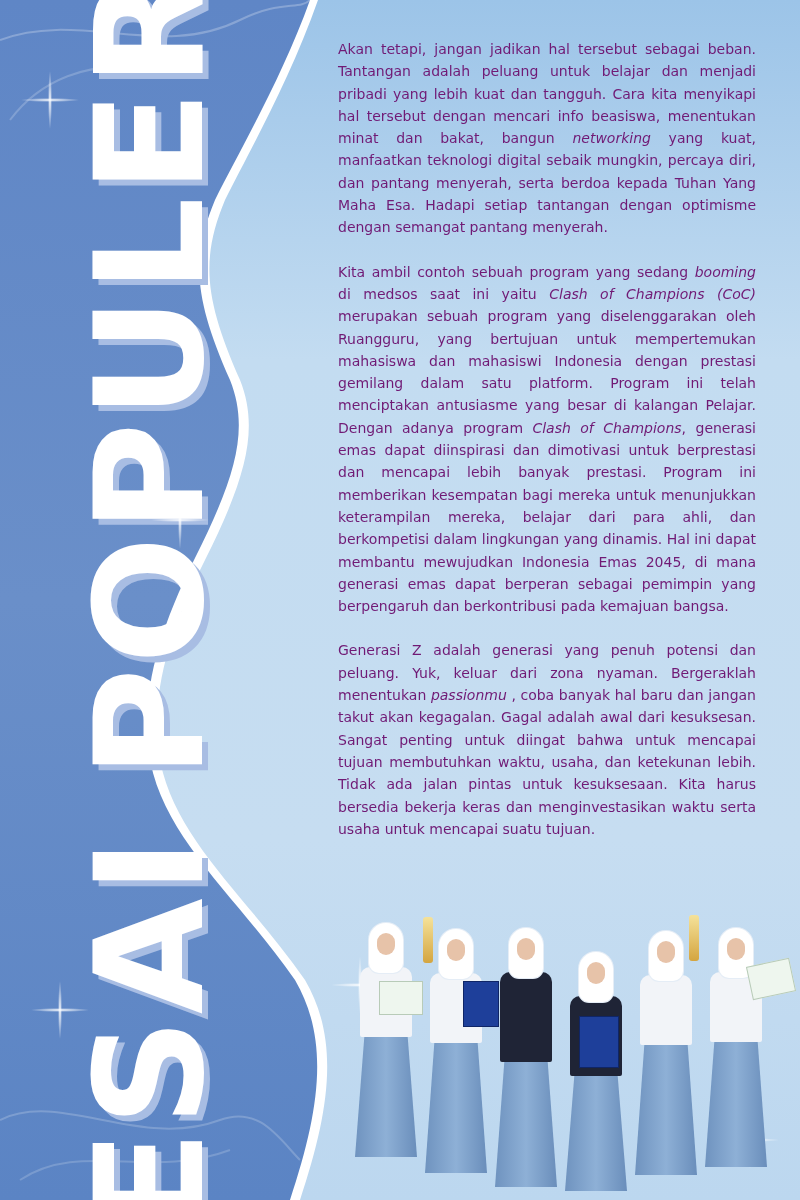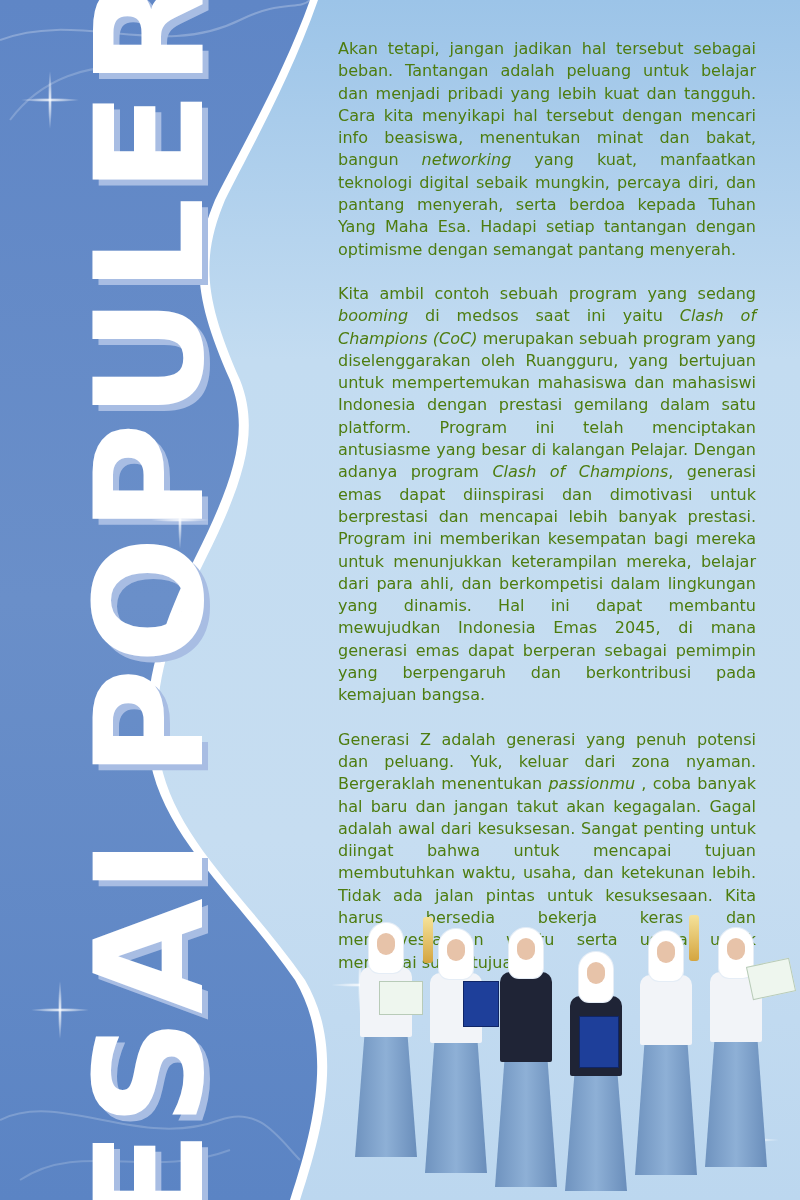--- a/index.html
+++ b/index.html
@@ -31,23 +31,23 @@
     }
     .sparkle::before, .sparkle::after {
       content: ""; position: absolute; left: 50%; top: 50%;
       background: radial-gradient(ellipse at center, rgba(255,255,255,1) 0%, rgba(255,255,255,0) 70%);
       transform: translate(-50%, -50%);
     }
     .sparkle::before { width: 4px; height: 60px; }
     .sparkle::after { width: 60px; height: 4px; }
     .content {
       position: absolute; left: 338px; top: 38px; width: 418px;
-      color: #4d7c0f;
+      color: #701a75;
       font-family: "DejaVu Sans", sans-serif;
-      font-size: 16px;
+      font-size: 14px;
       line-height: 22.3px;
       text-align: justify;
     }
     .content p { margin: 0 0 22px 0; }
     .content em { font-style: italic; }
     .photo {
       position: absolute; left: 345px; top: 960px; width: 440px; height: 235px;
     }
     .person {
       position: absolute; bottom: 10px; width: 62px;

